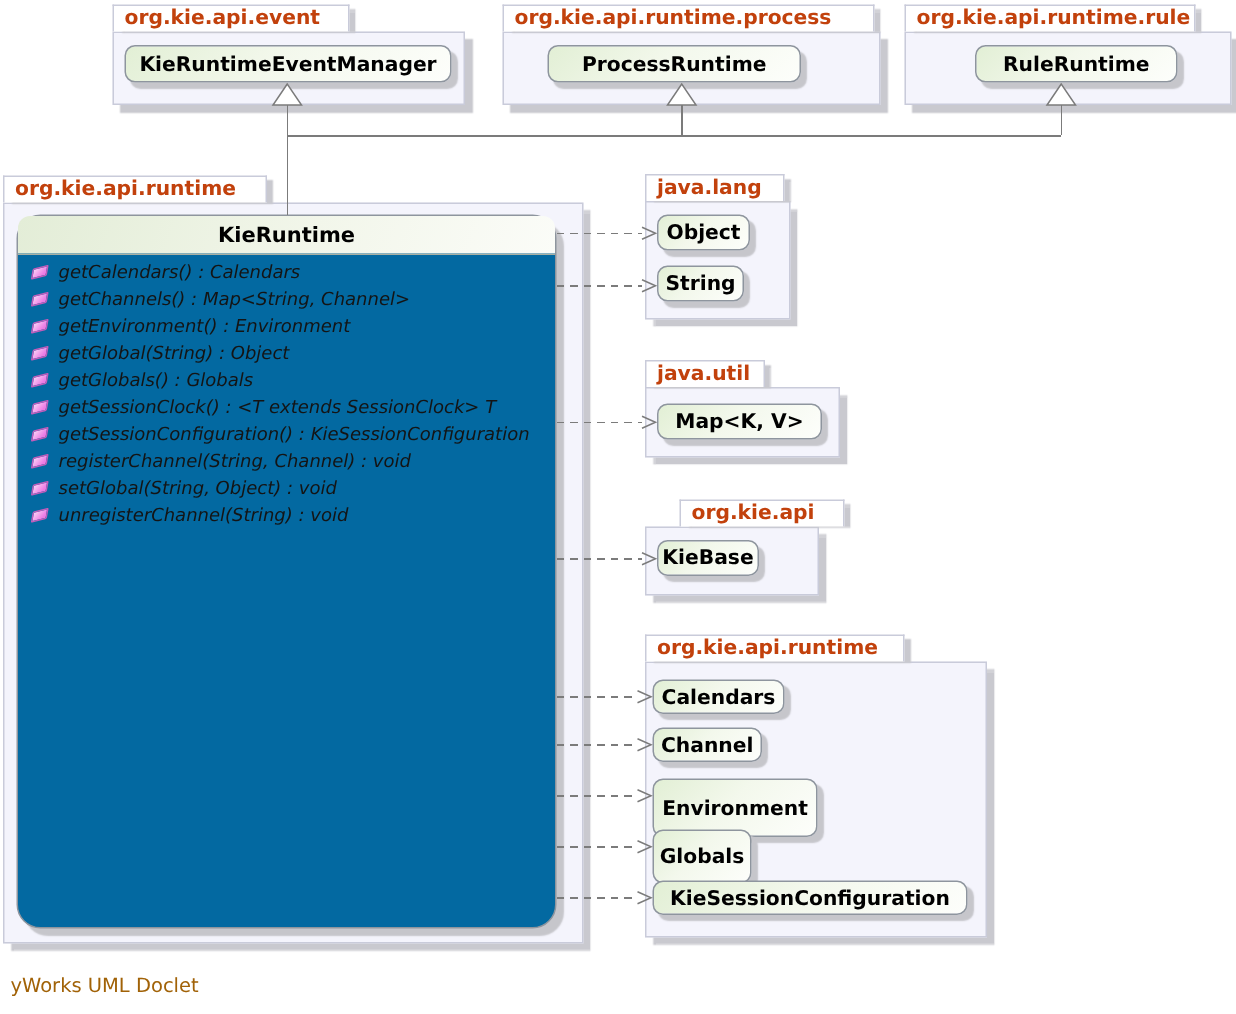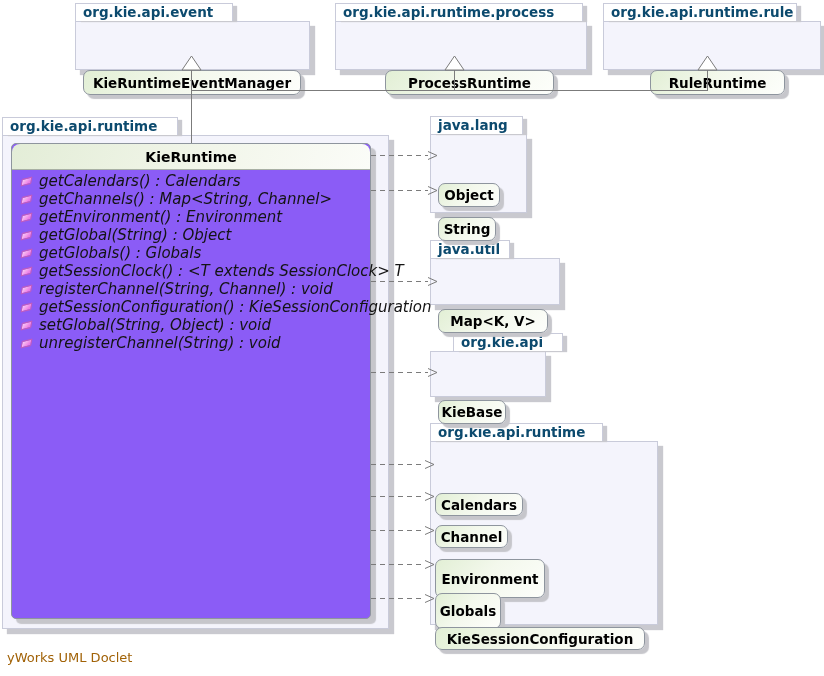--- a/index.html
+++ b/index.html
@@ -6,53 +6,53 @@
   html,body { background:#ffffff; }
   .canvas {
     position:relative; width:824px; height:676px; overflow:hidden;
     background:#ffffff;
     font-family:"DejaVu Sans","Liberation Sans",sans-serif;
   }
   
   .pkg-tab {
     position:absolute; height:18px; background:#ffffff;
     border:1px solid #c9cbda; border-bottom:none;
-    font-size:13.5px; font-weight:bold; color:#0c4a6e;
+    font-size:13.5px; font-weight:bold; color:#c2410c;
     line-height:17px; padding-left:7px; white-space:nowrap;
     box-shadow:5px 2px 1px -1px #c9c9cf; z-index:2;
   }
   .pkg-body {
     position:absolute; background:#f4f4fc; border:1px solid #c9cbda;
     box-shadow:5px 5px 1px 0 #c9c9cf; z-index:1;
   }
   
   .cls-btn {
     position:absolute; border:1px solid #8e959e; border-radius:7px;
     background:linear-gradient(135deg,#e2efd5 0%,#f3f8ec 45%,#fdfefb 100%);
     box-shadow:4px 4px 1px 0 #c6c6cb;
     font-size:13.5px; font-weight:bold; color:#000;
     display:flex; align-items:center; justify-content:center;
-    white-space:nowrap; z-index:3; cursor:pointer;margin-top:40px;
+    white-space:nowrap; z-index:3; cursor:pointer;
   }
   
   .main-cls {
     position:absolute; left:11px; top:143px; width:360px; height:476px;
-    border:1px solid #8e959e; border-radius:5px; background:#8b5cf6;
+    border:1px solid #8e959e; border-radius:16px; background:#0369a1;
     box-shadow:5px 5px 1px 0 #c6c6cb; z-index:3;
   }
   .main-cls .hdr {
     height:26px; border-bottom:1px solid #a8b0a4; border-radius:8px 8px 0 0;
     background:linear-gradient(110deg,#e3edd7 0%,#f2f6ea 55%,#fbfcf8 100%);
     display:flex; align-items:center; justify-content:center;
     font-size:14px; font-weight:bold; color:#000;
   }
   .methods { padding:2px 0 0 7px; }
   .mrow {
     height:18px; display:flex; align-items:center; white-space:nowrap;
-    font-size:15px; font-style:italic; color:#141414; cursor:pointer;
+    font-size:12px; font-style:italic; color:#141414; cursor:pointer;
   }
   .micon {
     width:11px; height:7px; margin:0 7px 0 2px; flex:0 0 auto;
     background:linear-gradient(135deg,#fbd0f6 0%,#ec7ce4 80%);
     border:1px solid #c35cbb; border-radius:1px;
     transform:rotate(-14deg) skewX(-24deg);
   }
   
   svg.connectors {
     position:absolute; left:0; top:0; z-index:4; pointer-events:none;
@@ -67,21 +67,21 @@
 <body>
 
 <div class="canvas">
 
   <div class="pkg-body" style="left:75px;top:21px;width:235px;height:49px"></div>
   <div class="pkg-tab" style="left:75px;top:3px;width:158px">org.kie.api.event</div>
   <div class="cls-btn" style="left:83px;top:30px;width:218px;height:25px">KieRuntimeEventManager</div>
 
   <div class="pkg-body" style="left:335px;top:21px;width:252px;height:49px"></div>
   <div class="pkg-tab" style="left:335px;top:3px;width:248px">org.kie.api.runtime.process</div>
-  <div class="cls-btn" style="left:385px;top:30px;width:169px;height:25px">ProcessRuntime</div>
+  <div class="cls-btn" style="left:365px;top:30px;width:169px;height:25px">ProcessRuntime</div>
 
   <div class="pkg-body" style="left:603px;top:21px;width:218px;height:49px"></div>
   <div class="pkg-tab" style="left:603px;top:3px;width:194px">org.kie.api.runtime.rule</div>
   <div class="cls-btn" style="left:650px;top:30px;width:135px;height:25px">RuleRuntime</div>
 
   <div class="pkg-body" style="left:2px;top:135px;width:387px;height:494px"></div>
   <div class="pkg-tab" style="left:2px;top:117px;width:176px">org.kie.api.runtime</div>
 
   <div class="main-cls">
     <div class="hdr">KieRuntime</div>
@@ -105,25 +105,25 @@
       <div class="mrow">
           <span class="micon"></span>
           <span>getGlobals() : Globals</span>
         </div>
       <div class="mrow">
           <span class="micon"></span>
           <span>getSessionClock() : &lt;T extends SessionClock&gt; T</span>
         </div>
       <div class="mrow">
           <span class="micon"></span>
-          <span>registerChannel(String, Channel) : void</span>
+          <span>getSessionConfiguration() : KieSessionConfiguration</span>
         </div>
       <div class="mrow">
           <span class="micon"></span>
-          <span>getSessionConfiguration() : KieSessionConfiguration</span>
+          <span>registerChannel(String, Channel) : void</span>
         </div>
       <div class="mrow">
           <span class="micon"></span>
           <span>setGlobal(String, Object) : void</span>
         </div>
       <div class="mrow">
           <span class="micon"></span>
           <span>unregisterChannel(String) : void</span>
         </div>
     </div>

